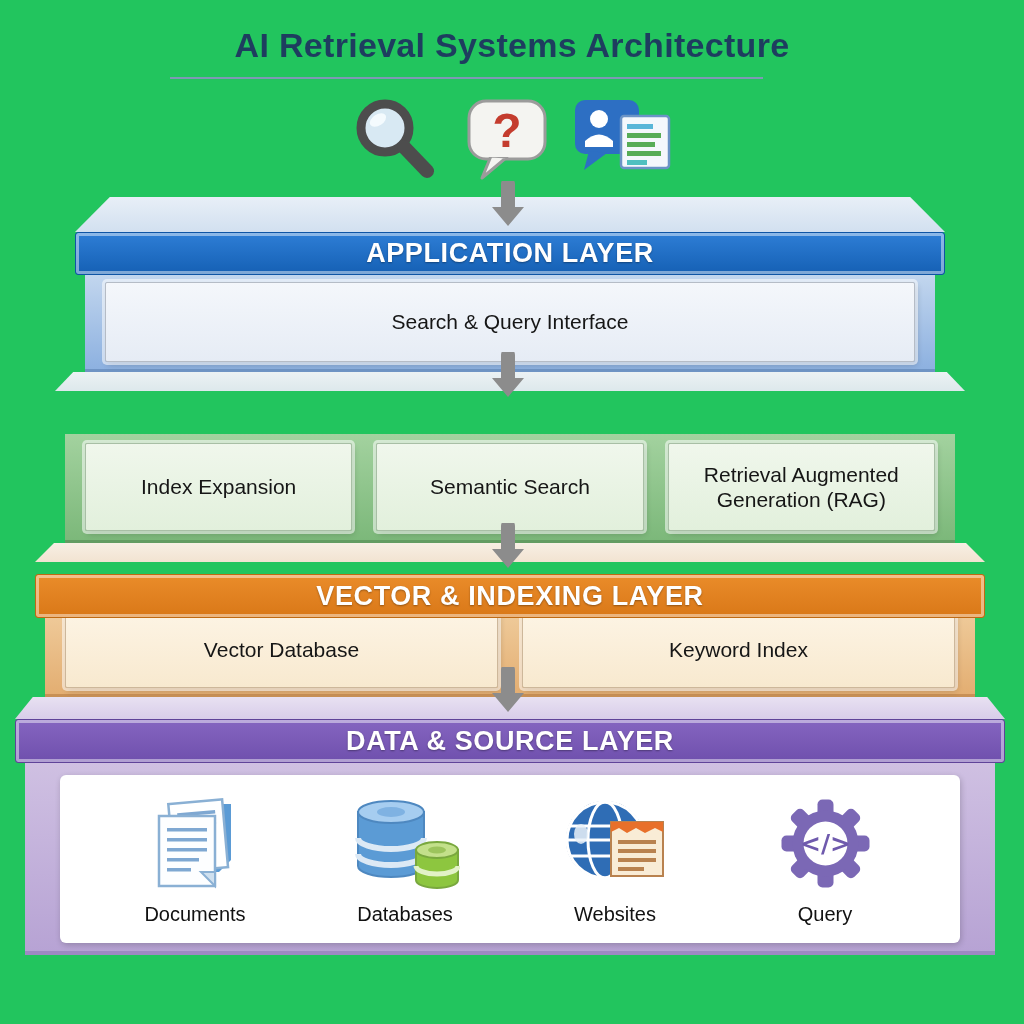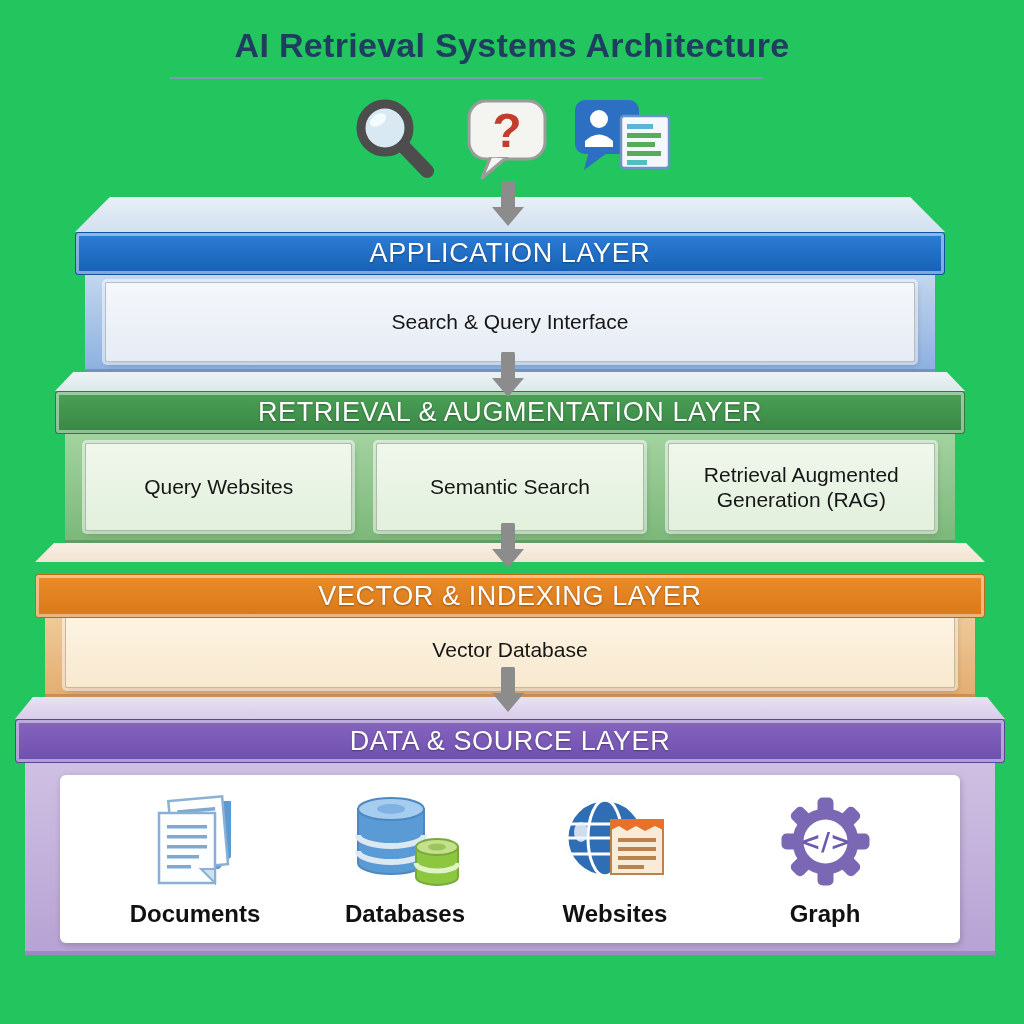--- a/index.html
+++ b/index.html
@@ -17,21 +17,21 @@
   .icon-row{position:absolute;top:96px;left:50%;transform:translateX(-50%);
     display:flex;align-items:flex-start;gap:22px;}
   
   .arrow{position:absolute;width:40px;height:48px;z-index:4;}
   .a1{left:488px;top:181px;} .a2{left:488px;top:352px;}
   .a3{left:488px;top:523px;} .a4{left:488px;top:667px;}
   
   .face{position:absolute;z-index:1;}
   .bar{
     position:absolute;z-index:2;display:flex;align-items:center;justify-content:center;
-    color:#fff;font-size:27px;font-weight:400;letter-spacing:.6px;
+    color:#fff;font-size:27px;font-weight:700;letter-spacing:.6px;
     text-shadow:0 1px 2px rgba(0,0,0,.35);border-radius:3px;box-sizing:border-box;
     box-shadow:inset 0 0 0 3px rgba(255,255,255,.45);
     text-align:center;
   }
   .lbody{position:absolute;z-index:1;box-sizing:border-box;}
   .boxrow{position:relative;z-index:5;display:flex;gap:24px;padding:0 20px;box-sizing:border-box;
     align-items:center;height:100%;}
   .cell{
     flex:1;display:flex;align-items:center;justify-content:center;text-align:center;
     font-size:21px;color:#161616;line-height:1.2;border-radius:2px;padding:4px 10px;box-sizing:border-box;
@@ -72,21 +72,21 @@
     background:linear-gradient(#8565c0,#6f50ad);border:1px solid #5f4399;}
   .dat-body{left:25px;top:763px;width:970px;height:192px;
     background:linear-gradient(#cfc0e2,#b7a3d4);border-bottom:4px solid #9d89c2;}
   .panel{
     position:absolute;left:35px;top:12px;width:900px;height:168px;background:#ffffff;
     border-radius:6px;box-shadow:1px 2px 6px rgba(0,0,0,.2);z-index:5;
     display:flex;align-items:center;padding:0 30px;box-sizing:border-box;
   }
   .src{flex:1;display:flex;flex-direction:column;align-items:center;gap:8px;}
   .src-ic{height:102px;display:flex;align-items:center;justify-content:center;}
-  .src-label{font-size:24px;font-weight:700;color:#111;}
+  .src-label{font-size:20px;font-weight:400;color:#111;}
 </style>
 </head>
 <body>
 
 <div class="canvas">
 
   <div class="title">AI Retrieval Systems Architecture</div>
   <div class="title-underline"></div>
 
   <div class="icon-row">
@@ -144,34 +144,34 @@
 
   <div class="face app-face"></div>
   <div class="bar app-bar">APPLICATION LAYER</div>
   <div class="lbody app-body">
     <div class="boxrow">
       <div class="cell">Search &amp; Query Interface</div>
     </div>
   </div>
 
   <div class="face ret-face"></div>
-  <div class="bar ret-bar">RETRIEVAL &amp; AUGMENTATION LAYER</div>
   <div class="lbody ret-body">
     <div class="boxrow">
-      <div class="cell">Query Websites</div>
+      <div class="cell">Index Expansion</div>
       <div class="cell">Semantic Search</div>
       <div class="cell">Retrieval Augmented Generation (RAG)</div>
     </div>
   </div>
 
   <div class="face vec-face"></div>
   <div class="bar vec-bar">VECTOR &amp; INDEXING LAYER</div>
   <div class="lbody vec-body">
     <div class="boxrow">
       <div class="cell">Vector Database</div>
+      <div class="cell">Keyword Index</div>
     </div>
   </div>
 
   <div class="face dat-face"></div>
   <div class="bar dat-bar">DATA &amp; SOURCE LAYER</div>
   <div class="lbody dat-body">
     <div class="panel">
 
       <div class="src">
         <span class="src-ic">
@@ -246,19 +246,19 @@
                 <rect x="-8" y="-44" width="16" height="18" rx="5" transform="rotate(225)"></rect>
                 <rect x="-8" y="-44" width="16" height="18" rx="5" transform="rotate(270)"></rect>
                 <rect x="-8" y="-44" width="16" height="18" rx="5" transform="rotate(315)"></rect>
                 <circle r="33"></circle>
               </g>
             </g>
             <circle cx="47.5" cy="47.5" r="22" fill="#ffffff"></circle>
             <text x="47.5" y="56" text-anchor="middle" font-size="25" font-weight="bold" fill="#6f5aad" font-family="DejaVu Sans, sans-serif">&lt;/&gt;</text>
           </svg>
         </span>
-        <span class="src-label">Graph</span>
+        <span class="src-label">Query</span>
       </div>
 
     </div>
   </div>
 
 </div>
 
 </body></html>

